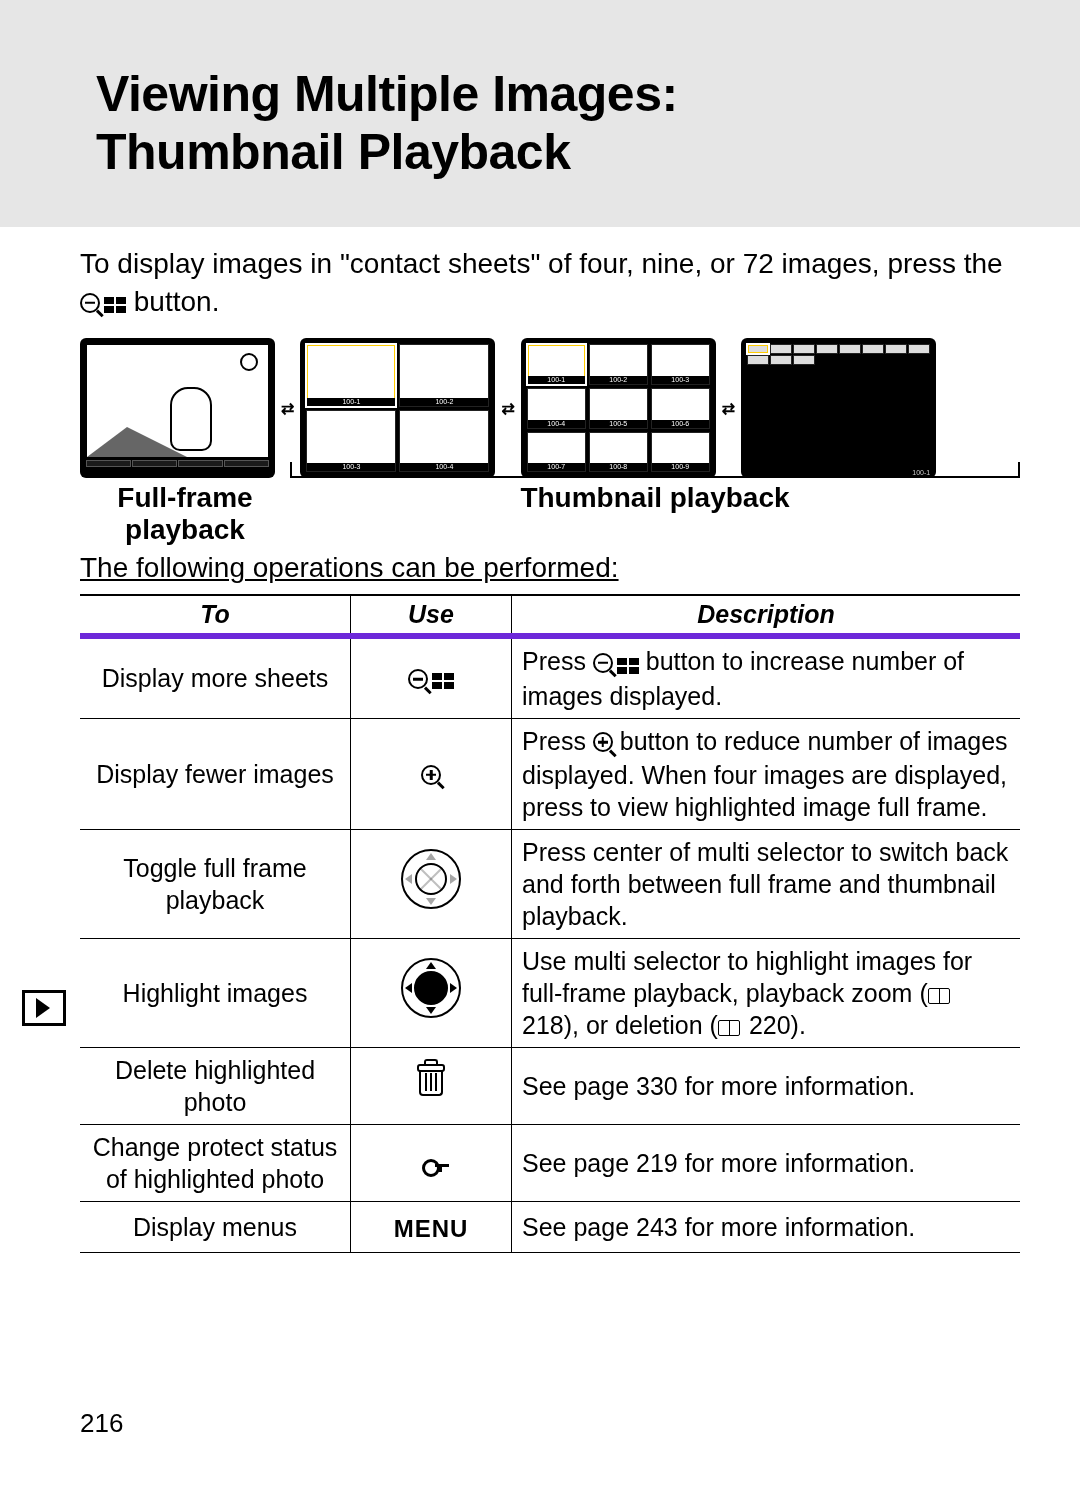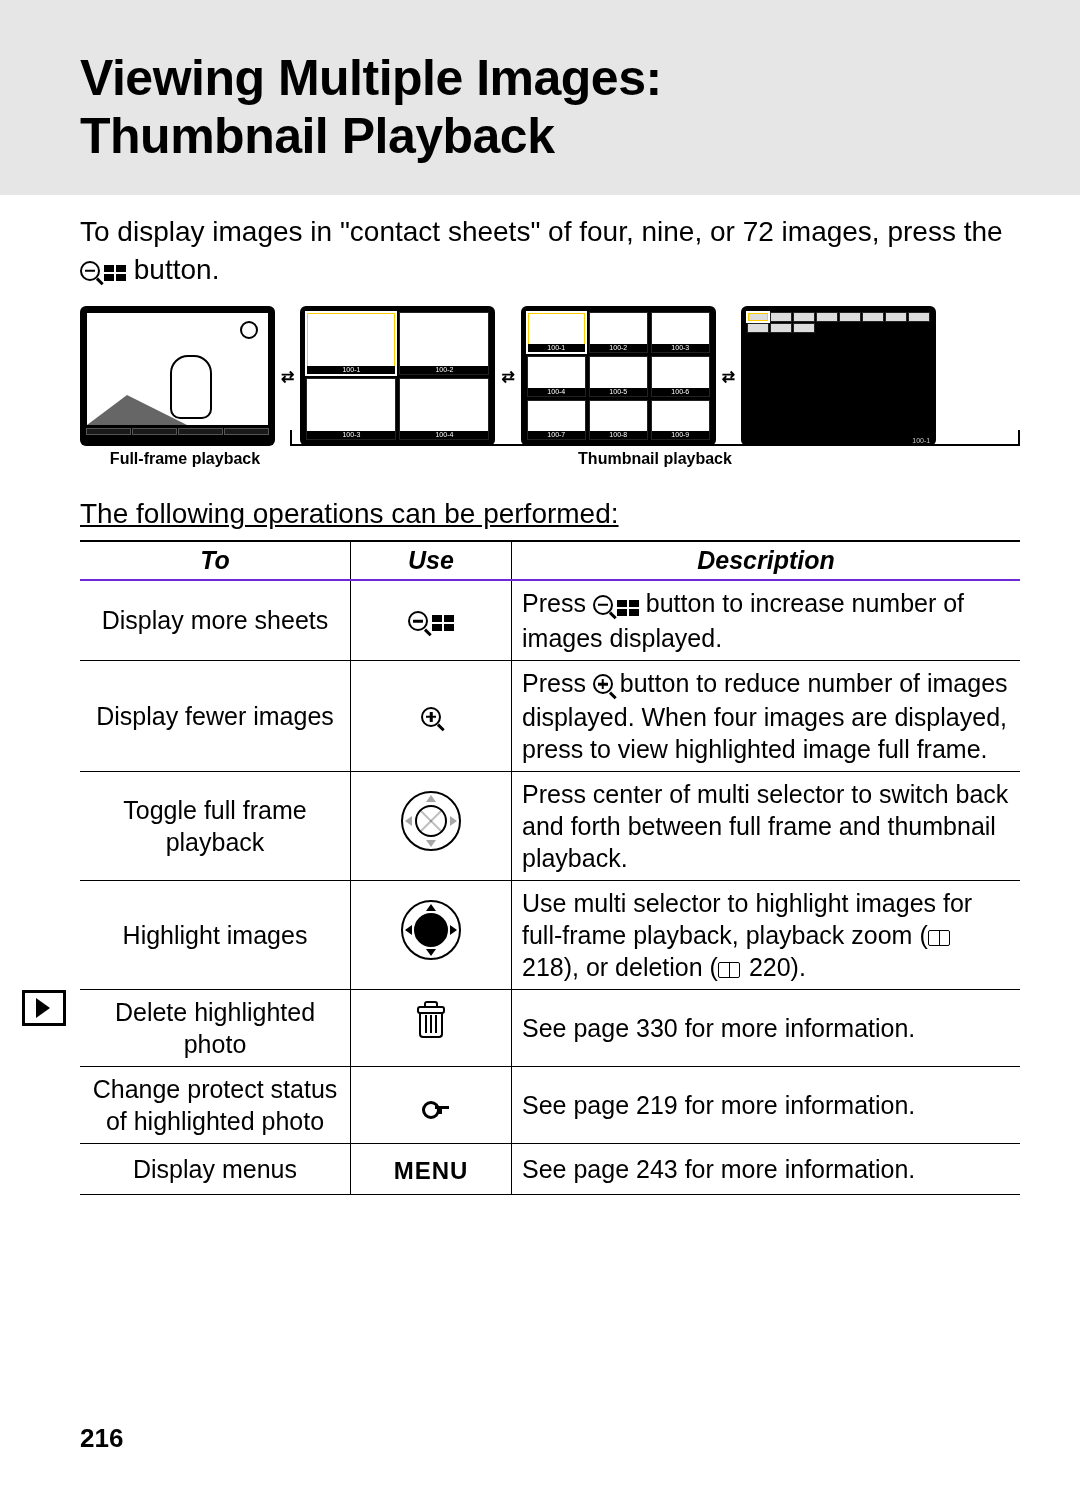--- a/index.html
+++ b/index.html
@@ -15,21 +15,21 @@
     position: relative;
     box-sizing: border-box;
     padding: 0;
     background: #fff;
   }
   .header-band {
     background: #e6e6e6;
     padding: 50px 60px 30px 80px;
   }
   .header-band h1 {
-    margin: 0;
+    margin: 16px;
     font-size: 50px;
     line-height: 1.15;
     font-weight: 700;
     letter-spacing: -0.5px;
   }
   .body {
     padding: 18px 60px 0 80px;
   }
   .intro {
     font-size: 28px;
@@ -111,23 +111,23 @@
   .mount{ position:absolute; bottom:0; left:0; width:0;height:0;
     border-left:40px solid transparent; border-right:60px solid transparent; border-bottom:30px solid #000;
     opacity:.6;
   }
   .sun{ position:absolute; top:8px; right:10px; width:14px;height:14px;border:2px solid #000;border-radius:50%; }
   .person{ position:absolute; bottom:6px; left:46%; width:38px; height:60px; background:#fff; border:2px solid #000; border-radius:18px 18px 10px 10px; }
 
   
   .caprow {
     display:flex;
-    font-size: 16px;
+    font-size: 28px;
     font-weight:700;
-    margin-bottom: 30px;
+    margin-bottom: 6px;
   }
   .caprow .c1 { width: 210px; text-align:center; }
   .caprow .c2 { flex:1; text-align:center; position:relative; }
   .caprow .c2::before {
     content:"";
     position:absolute; top:-20px; left:0; right:0; height:14px;
     border-left:2px solid #000; border-right:2px solid #000; border-bottom:2px solid #000;
   }
 
   .subintro {
@@ -137,21 +137,21 @@
   }
 
   
   table.ops {
     width: 100%;
     border-collapse: collapse;
     font-size: 25px;
   }
   table.ops th {
     border-top: 2px solid #000;
-    border-bottom: 2px solid #6d28d9;
+    border-bottom: 6px solid #6d28d9;
     font-weight: 700;
     font-style: italic;
     padding: 4px 6px;
   }
   table.ops td {
     border-bottom: 1.5px solid #000;
     padding: 6px 10px;
     vertical-align: middle;
     line-height: 1.28;
   }
@@ -231,21 +231,21 @@
   
   .side-play {
     position:absolute; left:22px; top:990px;
     width:38px;height:30px;border:3px solid #000; background:#fff;
   }
   .side-play::before{
     content:""; position:absolute; left:11px; top:5px;
     width:0;height:0;border-top:10px solid transparent;border-bottom:10px solid transparent;border-left:14px solid #000;
   }
   .pgnum{
-    position:absolute; left:80px; bottom:32px; font-size:26px;font-weight:bold;
+    position:absolute; left:80px; bottom:47px; font-size:26px;
   }
 </style>
 </head>
 <body>
 
 <div class="page">
 
   <div class="header-band">
     <h1>
       <span>Viewing Multiple Images:</span><br>

